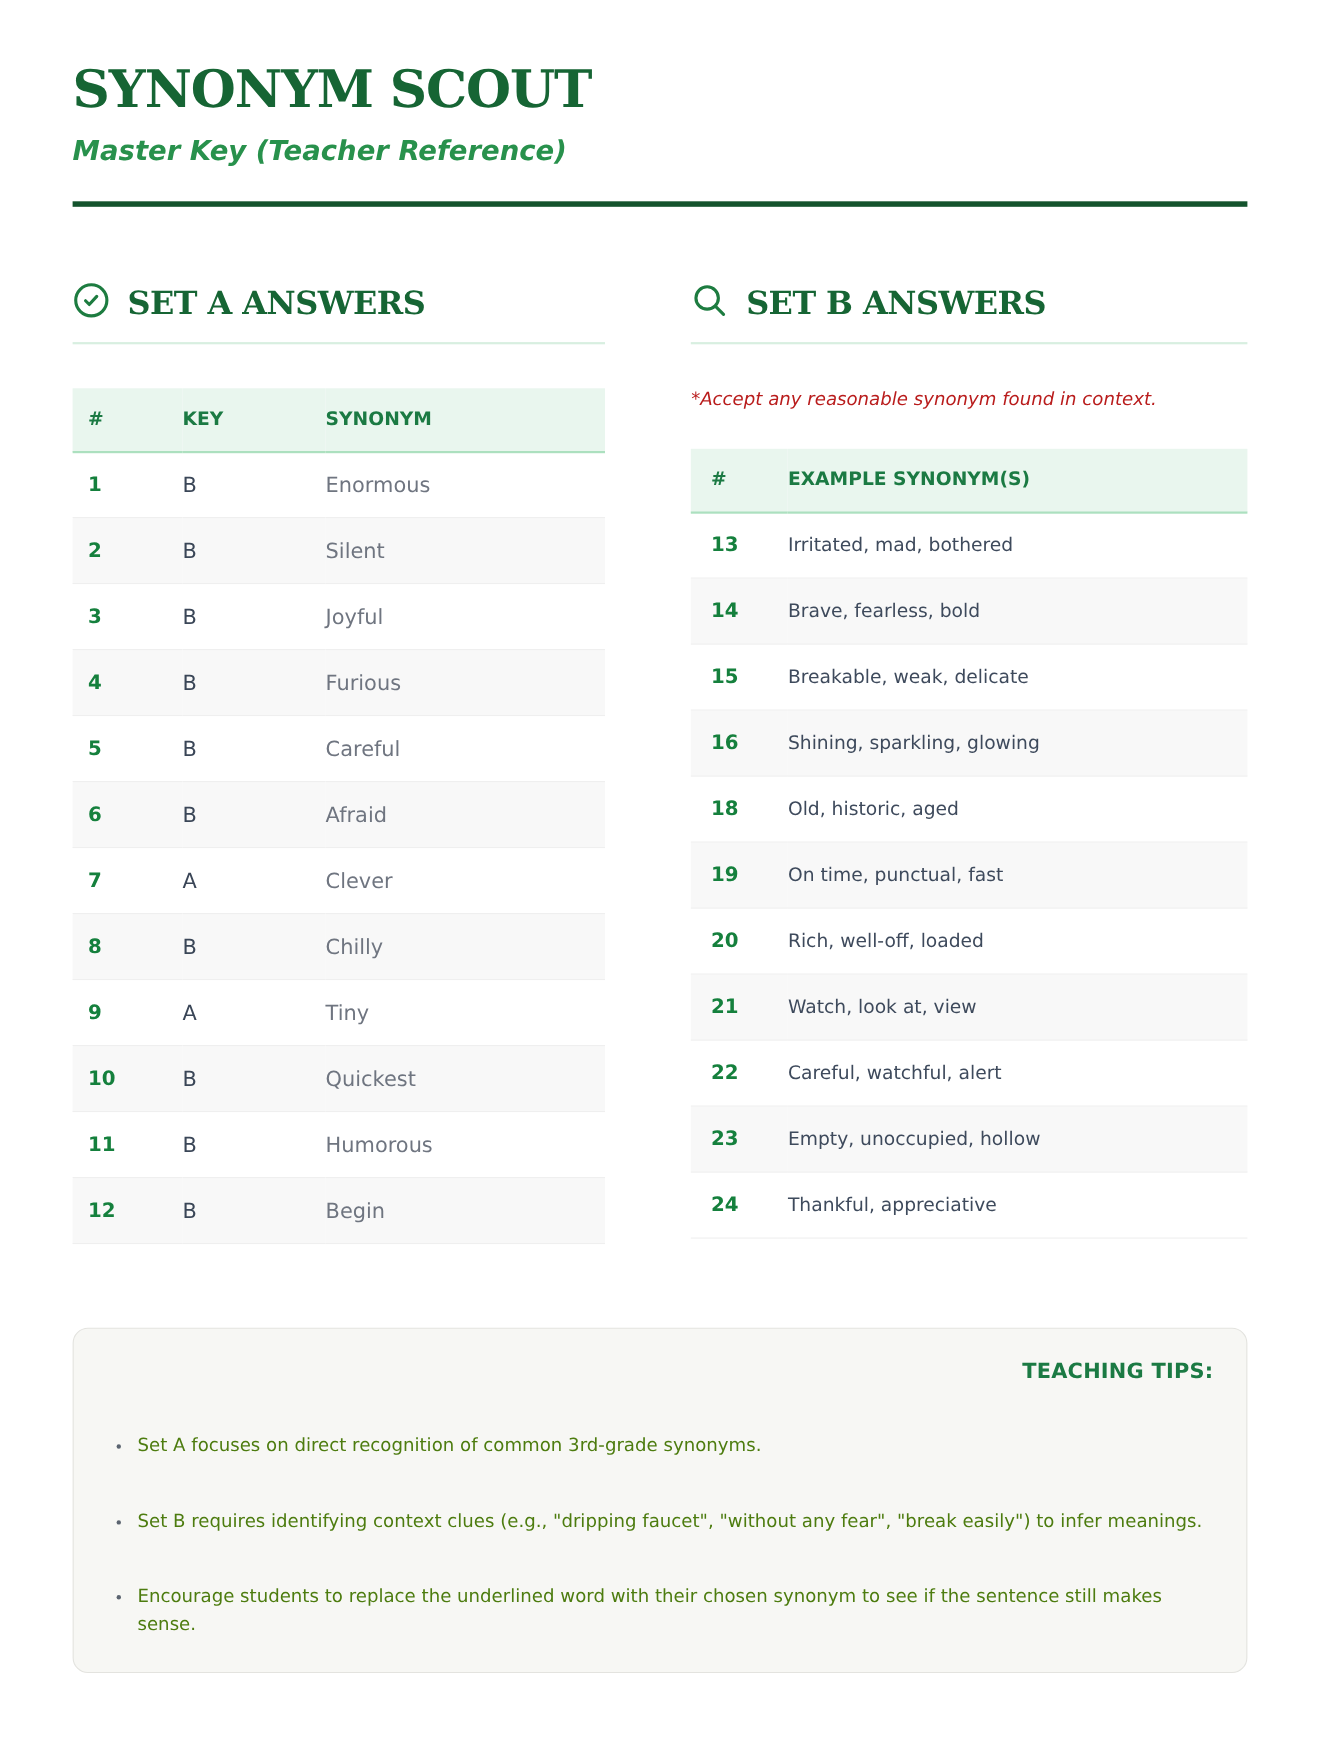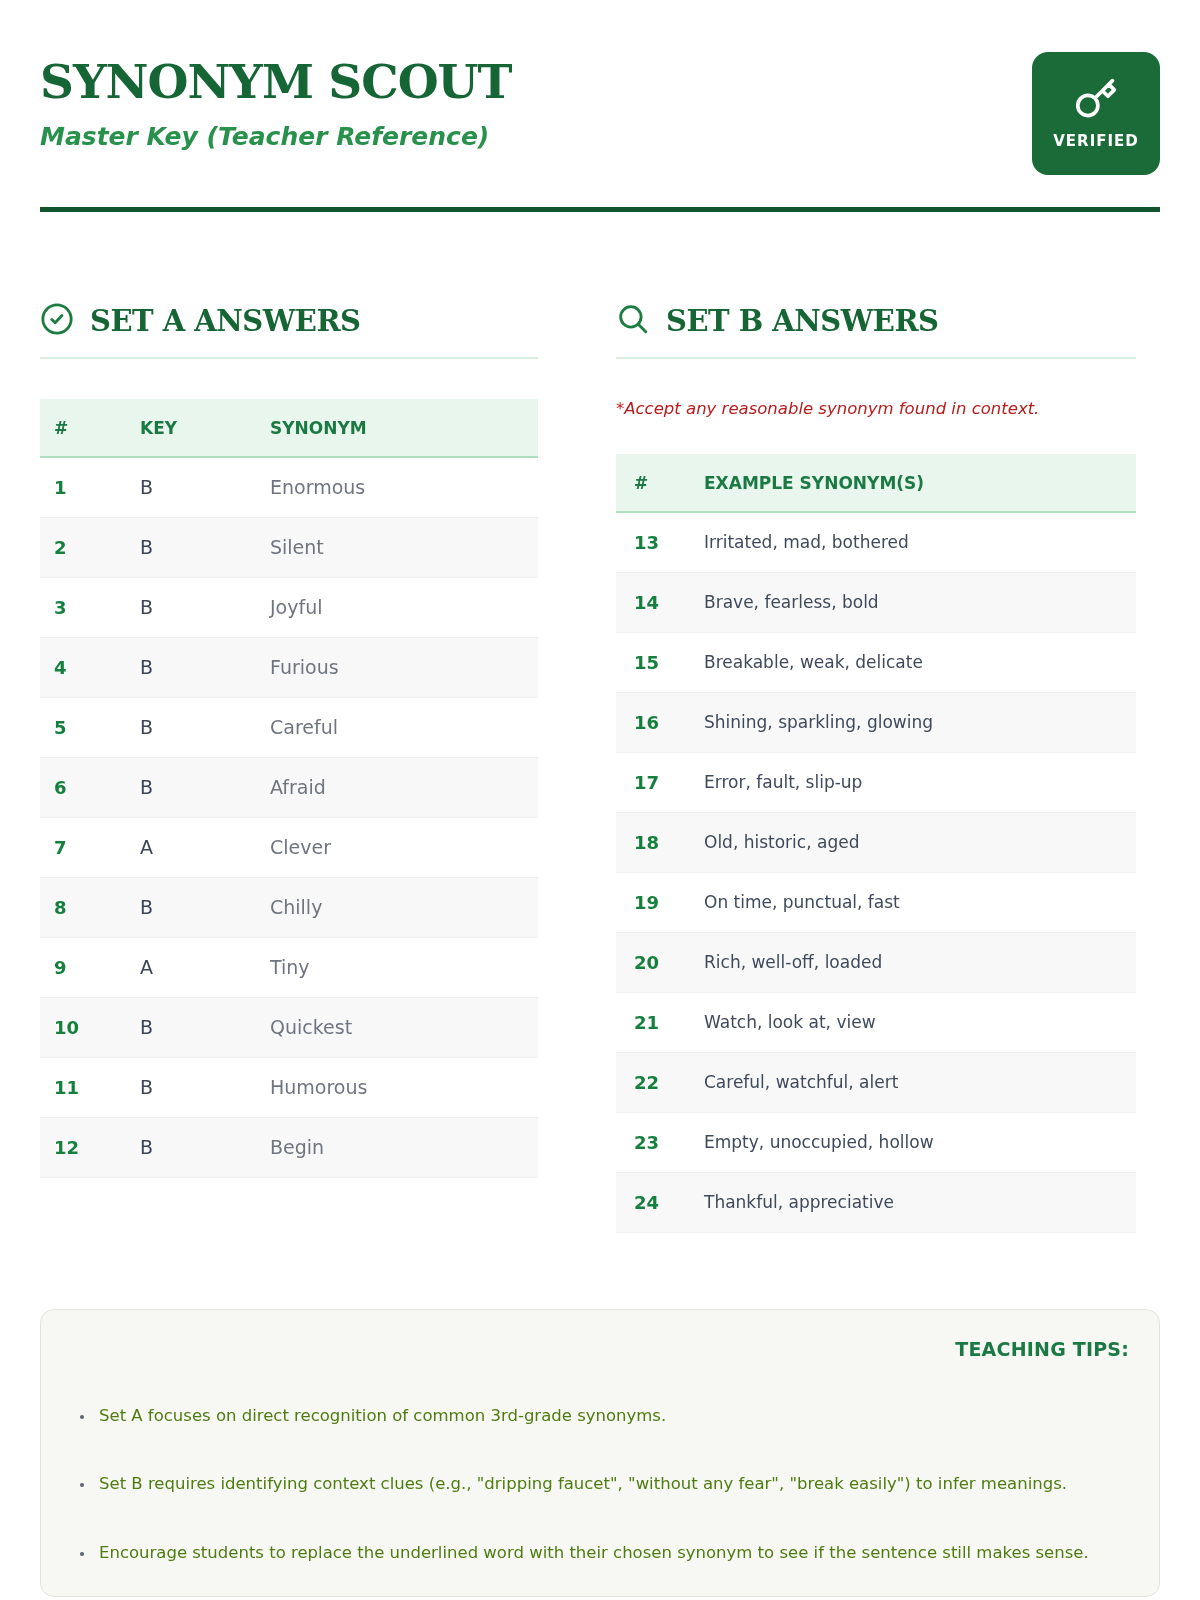--- a/index.html
+++ b/index.html
@@ -2,21 +2,21 @@
 <html><head>
 <meta charset="utf-8">
 <style>
   * { box-sizing: border-box; }
   html,body { margin:0; padding:0; }
   body {
     width:1200px; height:1600px; overflow:hidden;
     background:#ffffff;
     font-family:"DejaVu Sans", sans-serif;
   }
-  .page { padding:50px 40px 0; }
+  .page { padding:50px 66px 0; }
 
   
   .header { display:flex; justify-content:space-between; align-items:flex-start; }
   .title {
     font-family:"DejaVu Serif", serif; font-weight:bold;
     font-size:47px; line-height:1.1; letter-spacing:-1px;
     color:#166534; margin:6px 0 0;
   }
   .subtitle {
     font-size:25px; font-style:italic; font-weight:bold;
@@ -26,21 +26,21 @@
     width:128px; height:123px; margin-top:2px;
     background:#1a6b37; border-radius:16px;
     display:flex; flex-direction:column; align-items:center; justify-content:center; gap:11px;
   }
   .badge svg { width:44px; height:44px; display:block; }
   .badge-label { color:#ffffff; font-size:15px; font-weight:bold; letter-spacing:1px; }
 
   .divider { height:5px; background:#14532d; border:none; margin:32px 0 0; }
 
   
-  .columns { display:flex; margin-top:90px; }
+  .columns { display:flex; margin-top:68px; }
   .col-a { width:498px; }
   .col-b { width:520px; margin-left:78px; }
 
   .section-head {
     display:flex; align-items:center; gap:16px;
     padding-bottom:17px; border-bottom:2px solid #d8efe0;
   }
   .section-head svg { width:34px; height:34px; flex:0 0 auto; }
   .section-title {
     font-family:"DejaVu Serif", serif; font-weight:bold;
@@ -95,28 +95,20 @@
 </style>
 </head>
 <body>
 
 <div class="page">
 
   <div class="header">
     <div>
       <h1 class="title">SYNONYM SCOUT</h1>
       <div class="subtitle">Master Key (Teacher Reference)</div>
-    </div>
-    <div class="badge">
-      <span>
-        <svg viewBox="0 0 24 24" fill="none" stroke="#ffffff" stroke-width="2" stroke-linecap="round" stroke-linejoin="round">
-          <path d="M21 2l-2 2m-7.61 7.61a5.5 5.5 0 1 1-7.778 7.778 5.5 5.5 0 0 1 7.777-7.777zm0 0L15.5 7.5m0 0l3 3L22 7l-3-3m-3.5 3.5L19 4"></path>
-        </svg>
-      </span>
-      <span class="badge-label">VERIFIED</span>
     </div>
   </div>
 
   <hr class="divider">
 
   <div class="columns">
 
     <section class="col-a">
       <div class="section-head">
         <span>
@@ -232,24 +224,20 @@
   </tr>
             <tr>
     <td class="num">15</td>
     <td class="syn-b">Breakable, weak, delicate</td>
   </tr>
             <tr>
     <td class="num">16</td>
     <td class="syn-b">Shining, sparkling, glowing</td>
   </tr>
             <tr>
-    <td class="num">17</td>
-    <td class="syn-b">Error, fault, slip-up</td>
-  </tr>
-            <tr>
     <td class="num">18</td>
     <td class="syn-b">Old, historic, aged</td>
   </tr>
             <tr>
     <td class="num">19</td>
     <td class="syn-b">On time, punctual, fast</td>
   </tr>
             <tr>
     <td class="num">20</td>
     <td class="syn-b">Rich, well-off, loaded</td>

